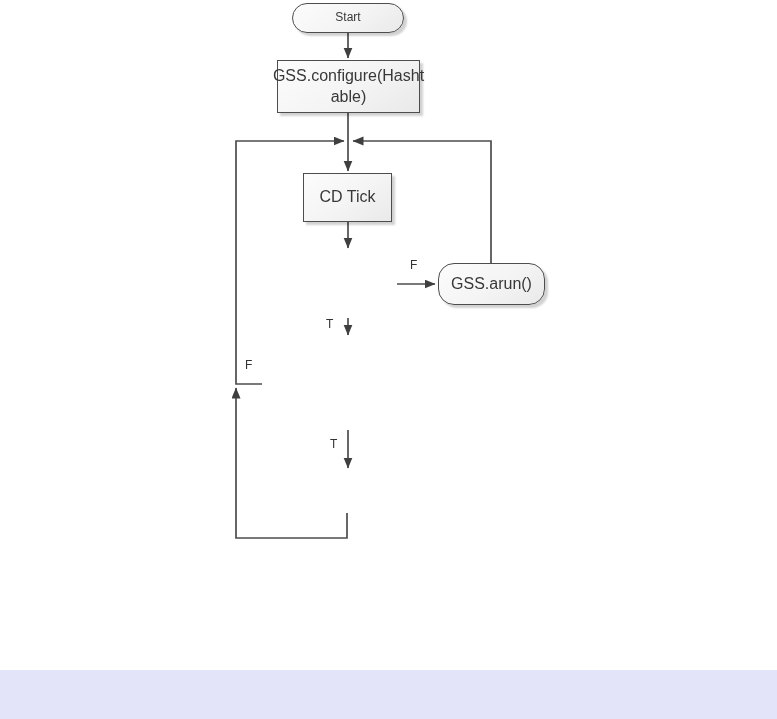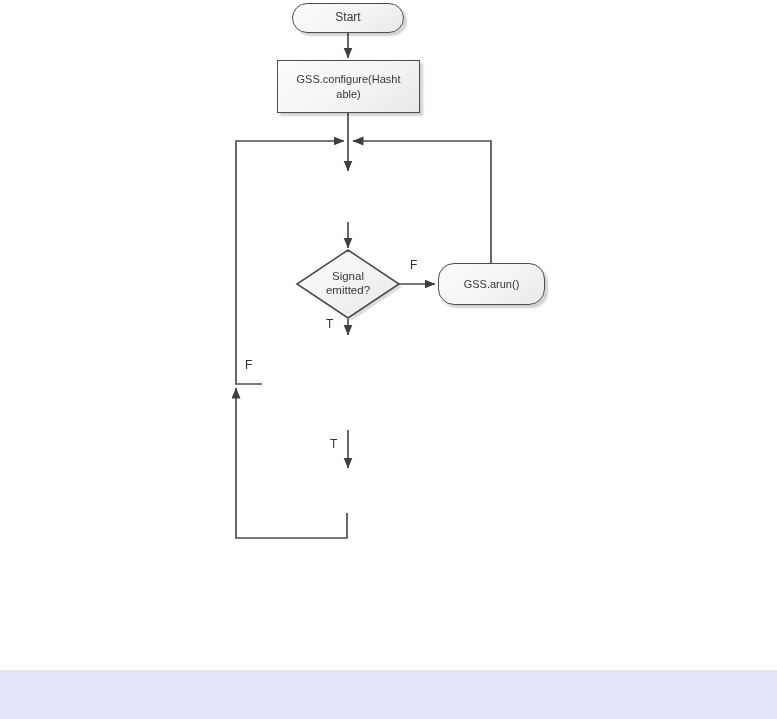--- a/index.html
+++ b/index.html
@@ -18,21 +18,21 @@
     left: 0; top: 0;
   }
 
   .node {
     position: absolute;
     box-sizing: border-box;
     display: flex;
     align-items: center;
     justify-content: center;
     text-align: center;
-    font-size: 11px;
+    font-size: 16px;
     line-height: 1.3;
     color: #383838;
     border: 1.6px solid #4d4d4d;
     background: linear-gradient(145deg, #fcfcfc 0%, #f4f4f4 55%, #e9e9e9 100%);
     box-shadow: 3px 3px 2px rgba(0,0,0,0.18);
     white-space: pre-line;
     padding: 2px 4px;
   }
 
   .terminator {
@@ -102,35 +102,24 @@
 
   <div class="node terminator" style="left:292px; top:3px; width:112px; height:30px;">
     <span>Start</span>
   </div>
 
   <div class="node" style="left:277px; top:60px; width:143px; height:53px;">
     <span>GSS.configure(Hasht
 able)</span>
   </div>
 
+  <div class="node" style="left:303px; top:173px; width:89px; height:49px;">
+    <span>CD Tick</span>
+  </div>
 
-  <div class="diamond-wrap" style="left:295px; top:249px; width:106px; height:70px;">
-    <svg width="106" height="70" viewBox="0 0 106 70">
-      <defs>
-        <linearGradient id="dgrad1" x1="0" y1="0" x2="1" y2="1">
-          <stop offset="0" stop-color="#fcfcfc"></stop>
-          <stop offset="1" stop-color="#e9e9e9"></stop>
-        </linearGradient>
-      </defs>
-      <polygon points="53,1 104,35 53,69 2,35" transform="translate(3,3)" fill="#d6d6d6" opacity="0.8"></polygon>
-      <polygon points="53,1 104,35 53,69 2,35" fill="url(#dgrad1)" stroke="#4d4d4d" stroke-width="1.6"></polygon>
-    </svg>
-    <div class="diamond-label">Signal
-emitted?</div>
-  </div>
 
   <div class="node" style="left:438px; top:263px; width:107px; height:42px;border-radius:16px;">
     <span>GSS.arun()</span>
   </div>
 
 
 
   <span class="branch-label" style="left:410px; top:258px;">F</span>
   <span class="branch-label" style="left:326px; top:317px;">T</span>
   <span class="branch-label" style="left:245px; top:358px;">F</span>

